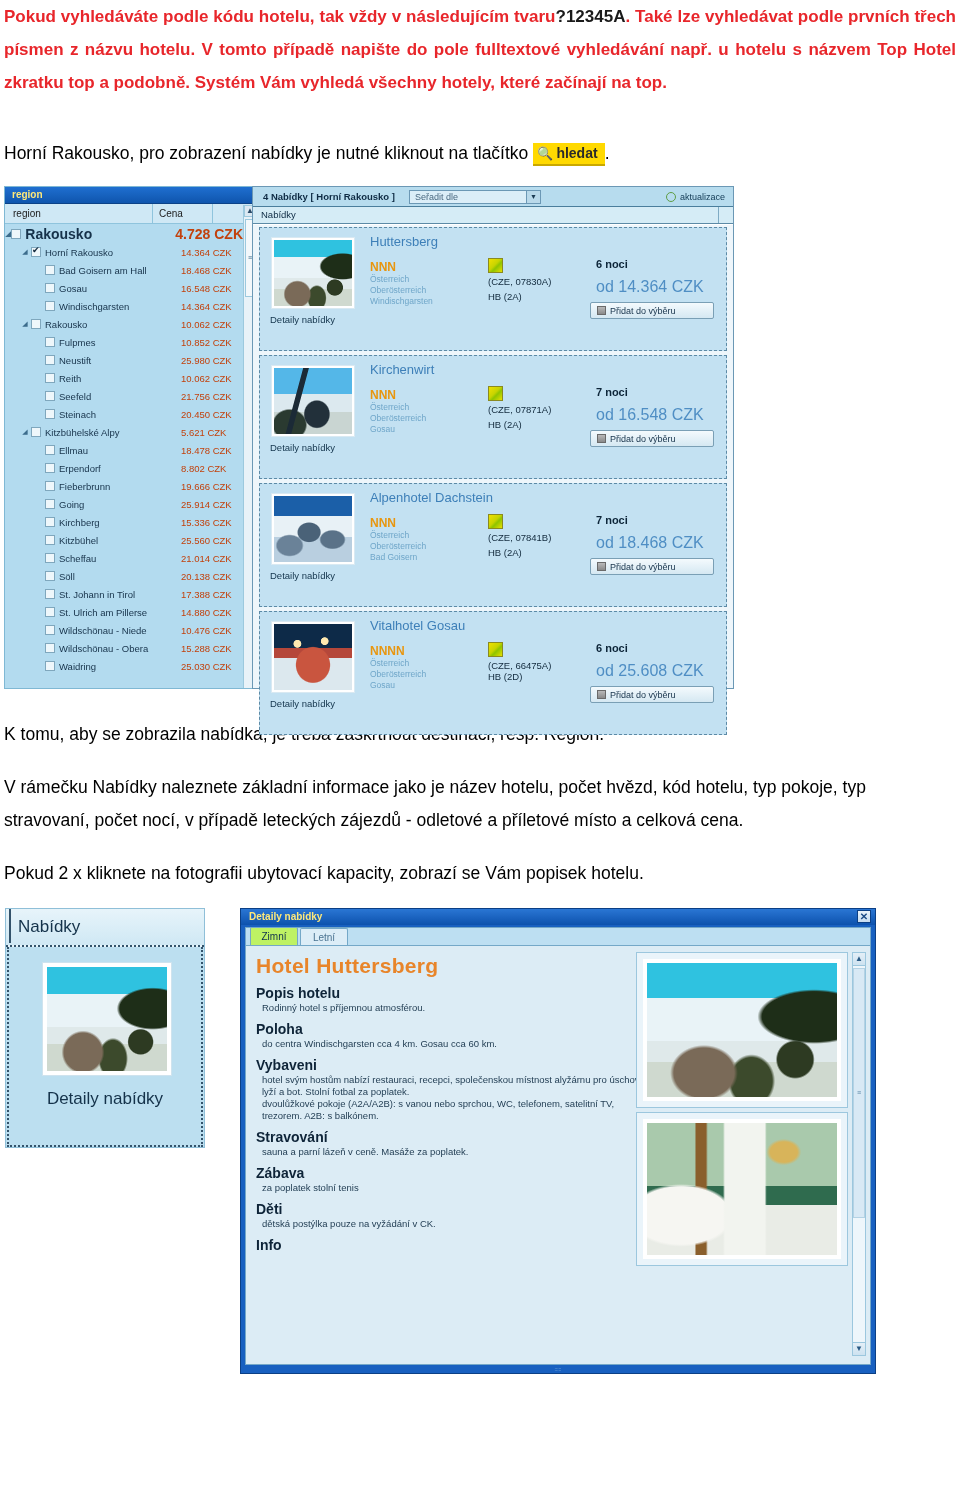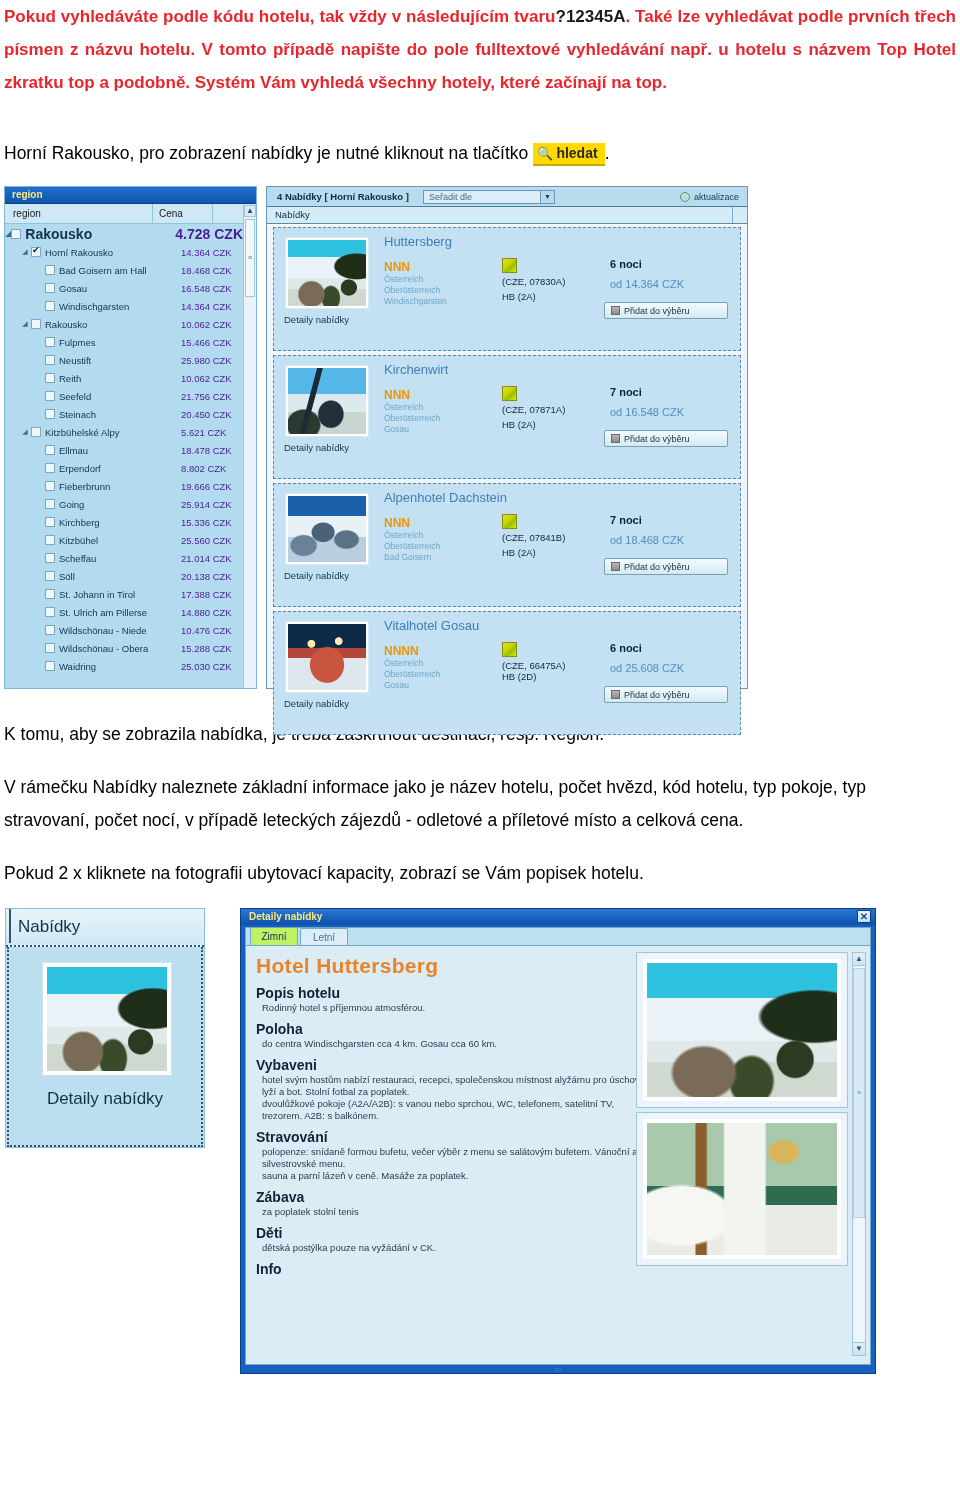--- a/index.html
+++ b/index.html
@@ -97,29 +97,29 @@
   }
   .trow .tw { width:12px; text-align:center; font-size:7px; color:#3c6c8c; }
   .trow .cb {
     width:10px; height:10px; background:#eef7fb; border:1px solid #7fa7bd;
     margin-right:4px; position:relative; flex:none;
   }
   .trow .cb.checked:after{
     content:"✔"; position:absolute; left:0px; top:-3px; font-size:9px; color:#11263a;
   }
   .trow .nm { flex:none; overflow:hidden; white-space:nowrap; }
-  .trow .pr { font-size:9.5px; color:#4c1d95; white-space:nowrap; }
+  .trow .pr { font-size:9.5px; color:#c2410c; white-space:nowrap; }
 
   .trow.lvl0 { font-size:14px; font-weight:bold; }
   .trow.lvl0 .nm { font-size:14px; font-weight:bold; }
   .trow.lvl0 .pr { font-size:14px; font-weight:bold; }
 
   
   .offerpanel {
-    position:absolute; left:266px; top:6px; width:482px; height:503px;
+    position:absolute; left:252px; top:6px; width:482px; height:503px;
     background:#ffffff; border:1px solid #6b98b5;
   }
   .offer-topbar {
     height:20px; background:#b7dcee;
     border-bottom:1px solid #4a7e9c;
     display:flex; align-items:center; position:relative;
   }
   .offer-topbar .cnt { font-size:9.5px; font-weight:bold; color:#0e2b44; padding-left:10px; }
   .sortbox {
     margin-left:14px; width:132px; height:14px; background:#dbeef8;
@@ -160,21 +160,21 @@
   }
   .offer .stars { position:absolute; left:110px; top:32px; font-size:12px; font-weight:bold; color:#e8960f; letter-spacing:0px;}
   .offer .loc { position:absolute; left:110px; top:46px; font-size:8.5px; line-height:11px; color:#6fa6c9; }
   .offer .code { position:absolute; left:228px; top:30px; font-size:9.5px; color:#11293c; }
   .offer .code .flag {
     display:block; width:15px; height:15px; margin-bottom:3px;
     background:linear-gradient(135deg,#f0e000 0%,#c8d400 45%,#8fc400 60%,#e8e000 100%);
     border:1px solid #8a8a20;
   }
   .offer .nights { position:absolute; left:336px; top:30px; font-size:11px; font-weight:bold; color:#0c2438; }
-  .offer .price { position:absolute; left:336px; top:50px; font-size:11px; color:#4f8ec4;text-align:center; }
+  .offer .price { position:absolute; left:336px; top:50px; font-size:16px; color:#4f8ec4;text-align:center; }
   .offer .addbtn {
     position:absolute; left:330px; top:74px; width:124px; height:17px;
     background:linear-gradient(to bottom,#f4fafd,#d5e8f2);
     border:1px solid #7a9fb5; border-radius:2px;
     font-size:9px; color:#16324a; display:flex; align-items:center; gap:4px; padding-left:6px;
   }
   .offer .addbtn .cart {
     width:9px; height:9px; background:linear-gradient(#b9b9b9,#8a8a8a); border:1px solid #6a6a6a;
   }
 
@@ -400,21 +400,21 @@
           <span class="tw">◢</span>
           <span class="cb"></span>
           <span class="nm" style="width:136px">Rakousko</span>
           <span class="pr">10.062 CZK</span>
         </div>
         <div class="trow lvl2">
           <span style="width:28px;flex:none"></span>
           <span class="tw"></span>
           <span class="cb"></span>
           <span class="nm" style="width:122px">Fulpmes</span>
-          <span class="pr">15.466 CZK</span>
+          <span class="pr">10.852 CZK</span>
         </div>
         <div class="trow lvl2">
           <span style="width:28px;flex:none"></span>
           <span class="tw"></span>
           <span class="cb"></span>
           <span class="nm" style="width:122px">Neustift</span>
           <span class="pr">25.980 CZK</span>
         </div>
         <div class="trow lvl2">
           <span style="width:28px;flex:none"></span>
@@ -677,21 +677,20 @@
         <div class="hotelname">Hotel Huttersberg</div>
         <div id="dlg-sections">
             <div class="sec-h">Popis hotelu</div>
             <div class="sec-p">Rodinný hotel s příjemnou atmosférou.</div>
             <div class="sec-h">Poloha</div>
             <div class="sec-p">do centra Windischgarsten cca 4 km. Gosau cca 60 km.</div>
             <div class="sec-h">Vybaveni</div>
             <div class="sec-p">hotel svým hostům nabízí restauraci, recepci, společenskou místnost alyžárnu pro úschovu lyží a bot. Stolní fotbal za poplatek.</div>
             <div class="sec-p">dvoulůžkové pokoje (A2A/A2B): s vanou nebo sprchou, WC, telefonem, satelitní TV, trezorem. A2B: s balkónem.</div>
             <div class="sec-h">Stravování</div>
-            <div class="sec-p">polopenze: snídaně formou bufetu, večer výběr z menu se salátovým bufetem. Vánoční a silvestrovské menu.</div>
             <div class="sec-p">sauna a parní lázeň v ceně. Masáže za poplatek.</div>
             <div class="sec-h">Zábava</div>
             <div class="sec-p">za poplatek stolní tenis</div>
             <div class="sec-h">Děti</div>
             <div class="sec-p">dětská postýlka pouze na vyžádání v CK.</div>
             <div class="sec-h">Info</div>
           </div>
       </div>
       <div class="dlg-gallery">
         <div class="gal-item">

